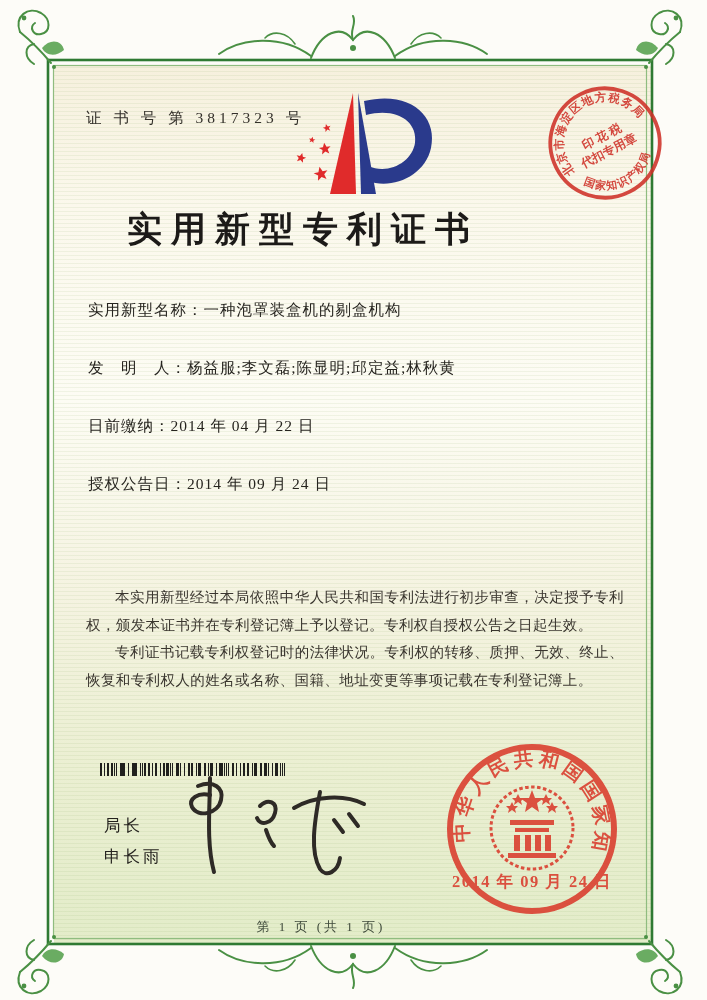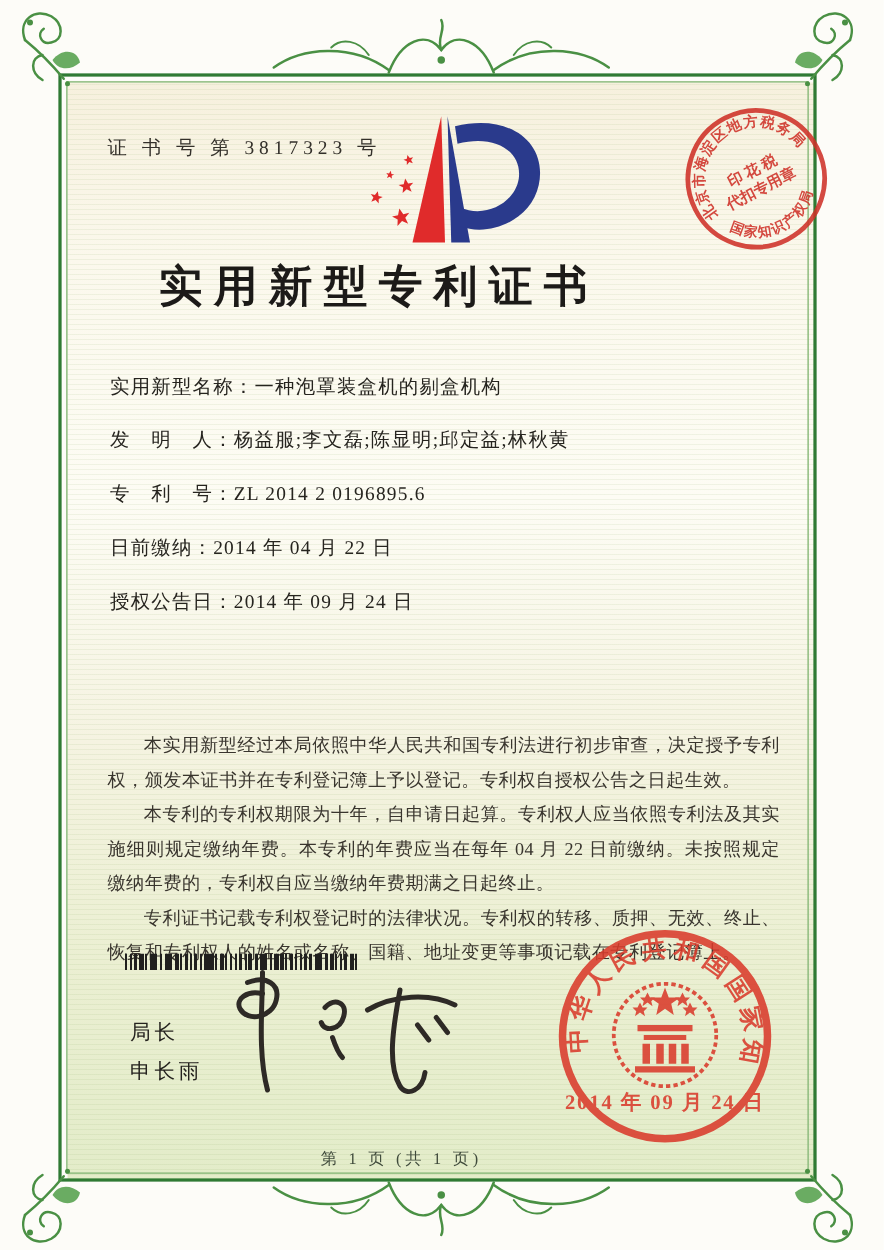--- a/index.html
+++ b/index.html
@@ -27,21 +27,21 @@
 
   .tax-stamp{position:absolute;left:542px;top:80px;width:126px;height:126px;opacity:.88;}
 
   .doc-title{
     position:absolute;left:0;top:206px;width:606px;margin:0;
     text-align:center;font-size:35px;font-weight:700;letter-spacing:9px;color:#1c1a18;
   }
 
   .fields{
     position:absolute;left:88px;top:300px;width:540px;
-    display:flex;flex-direction:column;gap:23px;
+    display:flex;flex-direction:column;gap:38px;
   }
   .field-row{font-size:15.5px;letter-spacing:1px;color:#26241f;line-height:20px;white-space:nowrap;}
   .field-row .lbl{display:inline;}
   .field-row .val{display:inline;}
 
   .paragraphs{
     position:absolute;left:86px;top:584px;width:538px;
     font-size:14.5px;line-height:27.5px;color:#39352e;letter-spacing:.4px;
     text-align:justify;
   }
@@ -147,33 +147,29 @@
   <h1 class="doc-title">实用新型专利证书</h1>
 
   <div class="fields">
     <div class="field-row">
       <span class="lbl">实用新型名称：</span><span class="val">一种泡罩装盒机的剔盒机构</span>
     </div>
     <div class="field-row">
       <span class="lbl">发　明　人：</span><span class="val">杨益服;李文磊;陈显明;邱定益;林秋黄</span>
     </div>
     <div class="field-row">
-      <span class="lbl">专　利　号：</span><span class="val">ZL 2014 2 0196895.6</span>
-    </div>
-    <div class="field-row">
       <span class="lbl">日前缴纳：</span><span class="val">2014 年 04 月 22 日</span>
     </div>
     <div class="field-row">
       <span class="lbl">授权公告日：</span><span class="val">2014 年 09 月 24 日</span>
     </div>
   </div>
 
   <div class="paragraphs">
     <p>本实用新型经过本局依照中华人民共和国专利法进行初步审查，决定授予专利权，颁发本证书并在专利登记簿上予以登记。专利权自授权公告之日起生效。</p>
-    <p>本专利的专利权期限为十年，自申请日起算。专利权人应当依照专利法及其实施细则规定缴纳年费。本专利的年费应当在每年 04 月 22 日前缴纳。未按照规定缴纳年费的，专利权自应当缴纳年费期满之日起终止。</p>
     <p>专利证书记载专利权登记时的法律状况。专利权的转移、质押、无效、终止、恢复和专利权人的姓名或名称、国籍、地址变更等事项记载在专利登记簿上。</p>
   </div>
 
   <div class="barcode"></div>
 
   <div class="signer">
     <div>局长</div>
     <div>申长雨</div>
   </div>
 

